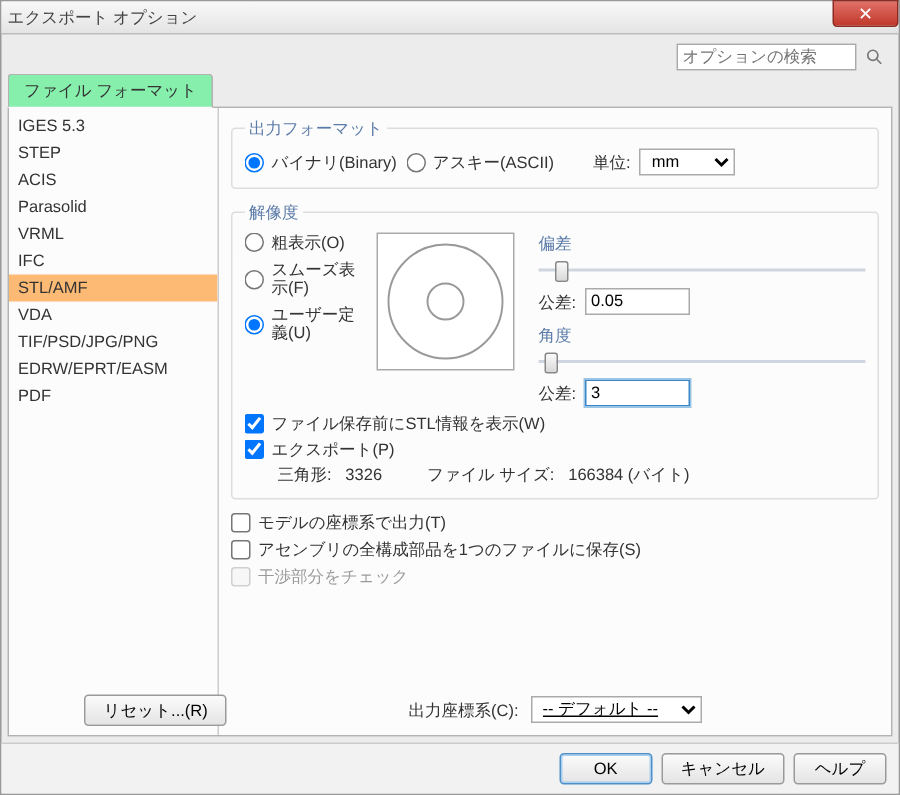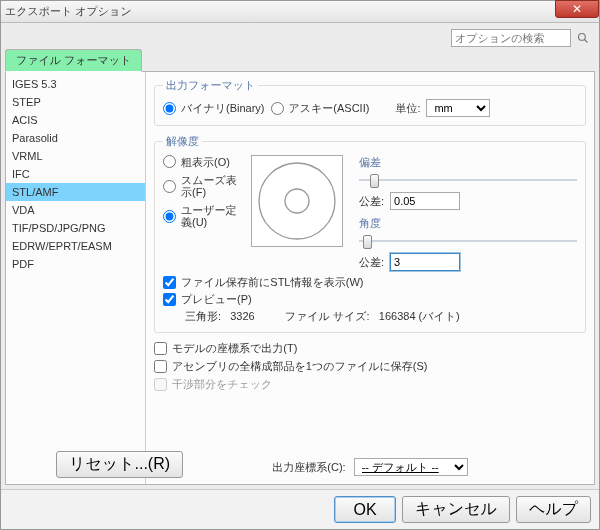--- a/index.html
+++ b/index.html
@@ -99,21 +99,21 @@
     width: 140px;
     border-right: 1px solid #ccc;
     padding: 3px 0;
     overflow: auto;
   }
   .sidebar .item {
     padding: 3px 6px;
     cursor: default;
   }
   .sidebar .item.selected {
-    background: #7dd3fc;
+    background: #fdba74;
   }
   .main {
     flex: 1;
     padding: 6px 8px;
     position: relative;
   }
   fieldset {
     border: 1px solid #ddd;
     border-radius: 3px;
     margin: 0 0 8px 0;
@@ -206,21 +206,21 @@
   .reset-btn {
     position: absolute;
     left: 50px;
     bottom: 6px;
   }
   button {
     background: linear-gradient(#fbfbfb,#e4e4e4);
     border: 1px solid #9a9a9a;
     border-radius: 3px;
     padding: 2px 12px;
-    font-size: 16px;
+    font-size: 11px;
     min-width: 62px;
     cursor: default;
   }
   button.primary {
     border: 1px solid #4f90c8;
     box-shadow: 0 0 0 1px #a7cdef inset;
   }
   .footer {
     display: flex;
     justify-content: flex-end;
@@ -346,21 +346,21 @@
             </div>
           </div>
 
           <div class="after-res">
             <div class="checkline">
               <input type="checkbox" checked="" style="">
               <span>ファイル保存前にSTL情報を表示(W)</span>
             </div>
             <div class="checkline">
               <input type="checkbox" checked="" style="">
-              <span>プレビュー(P)</span>
+              <span>エクスポート(P)</span>
             </div>
             <div class="stats">
               <span>
                 <span>三角形:</span>
                 &nbsp;&nbsp;<span>3326</span>
               </span>
               <span>
                 <span>ファイル サイズ:</span>
                 &nbsp;&nbsp;<span>166384 (バイト)</span>
               </span>

